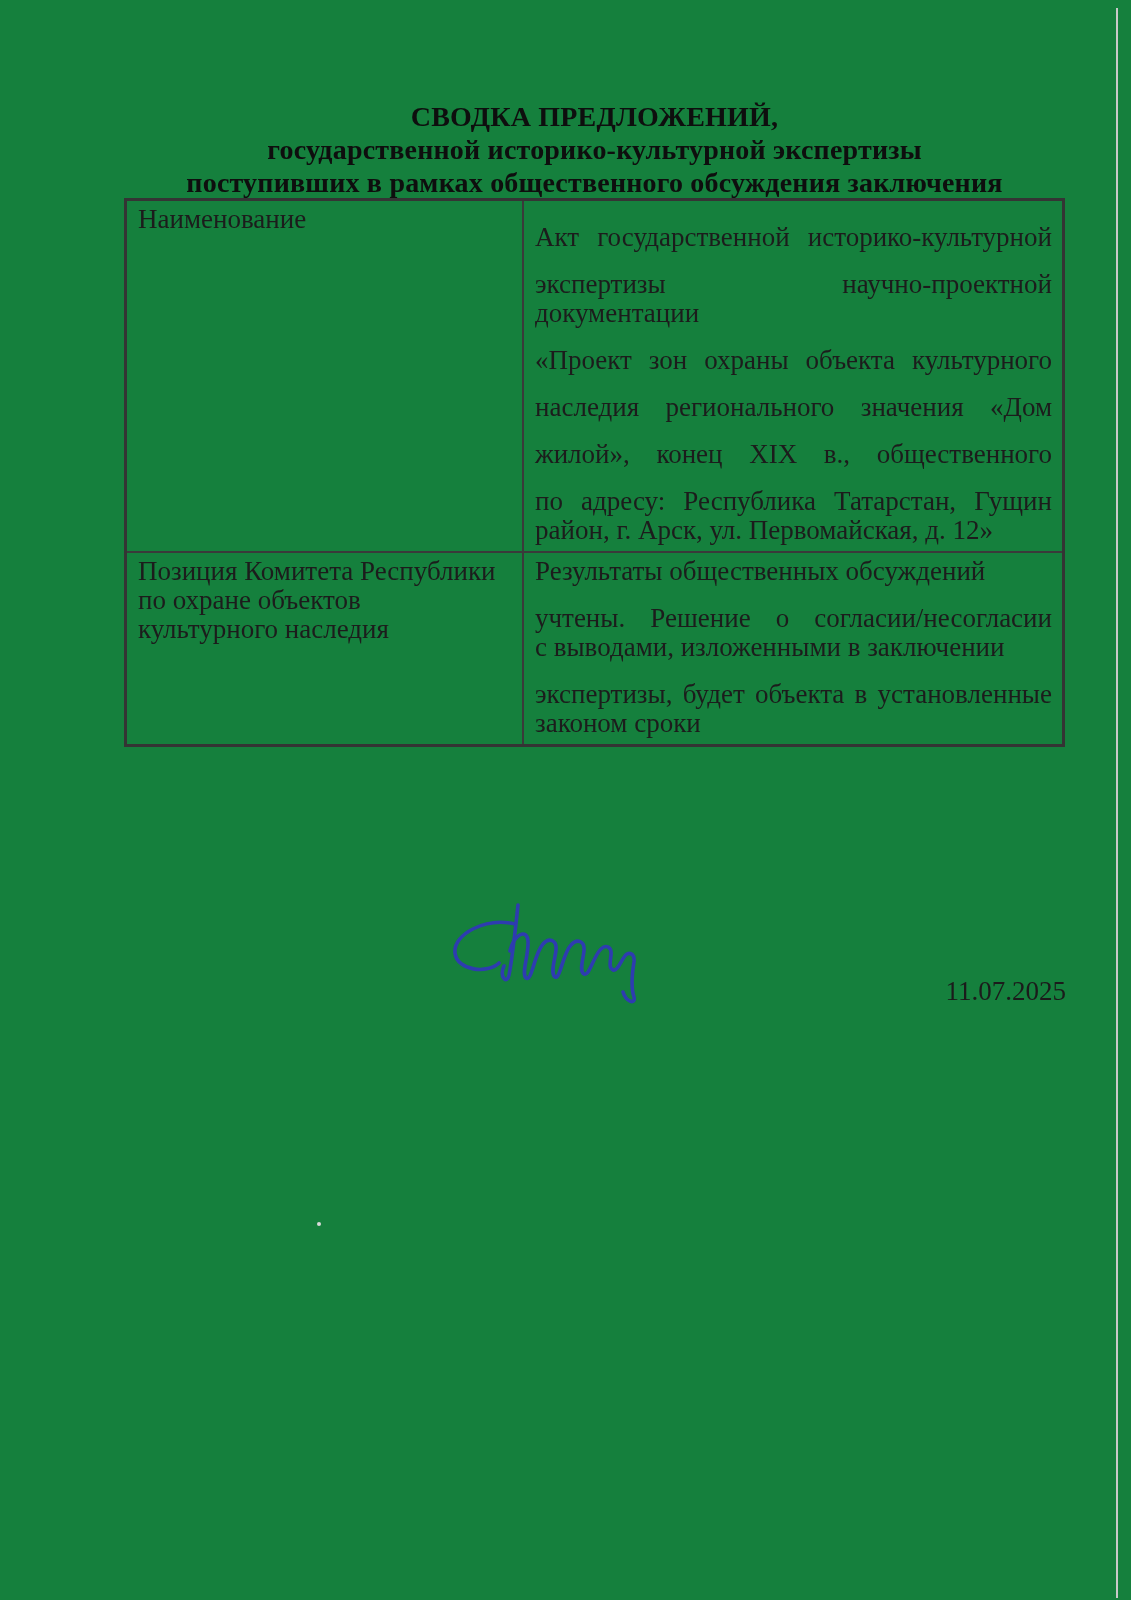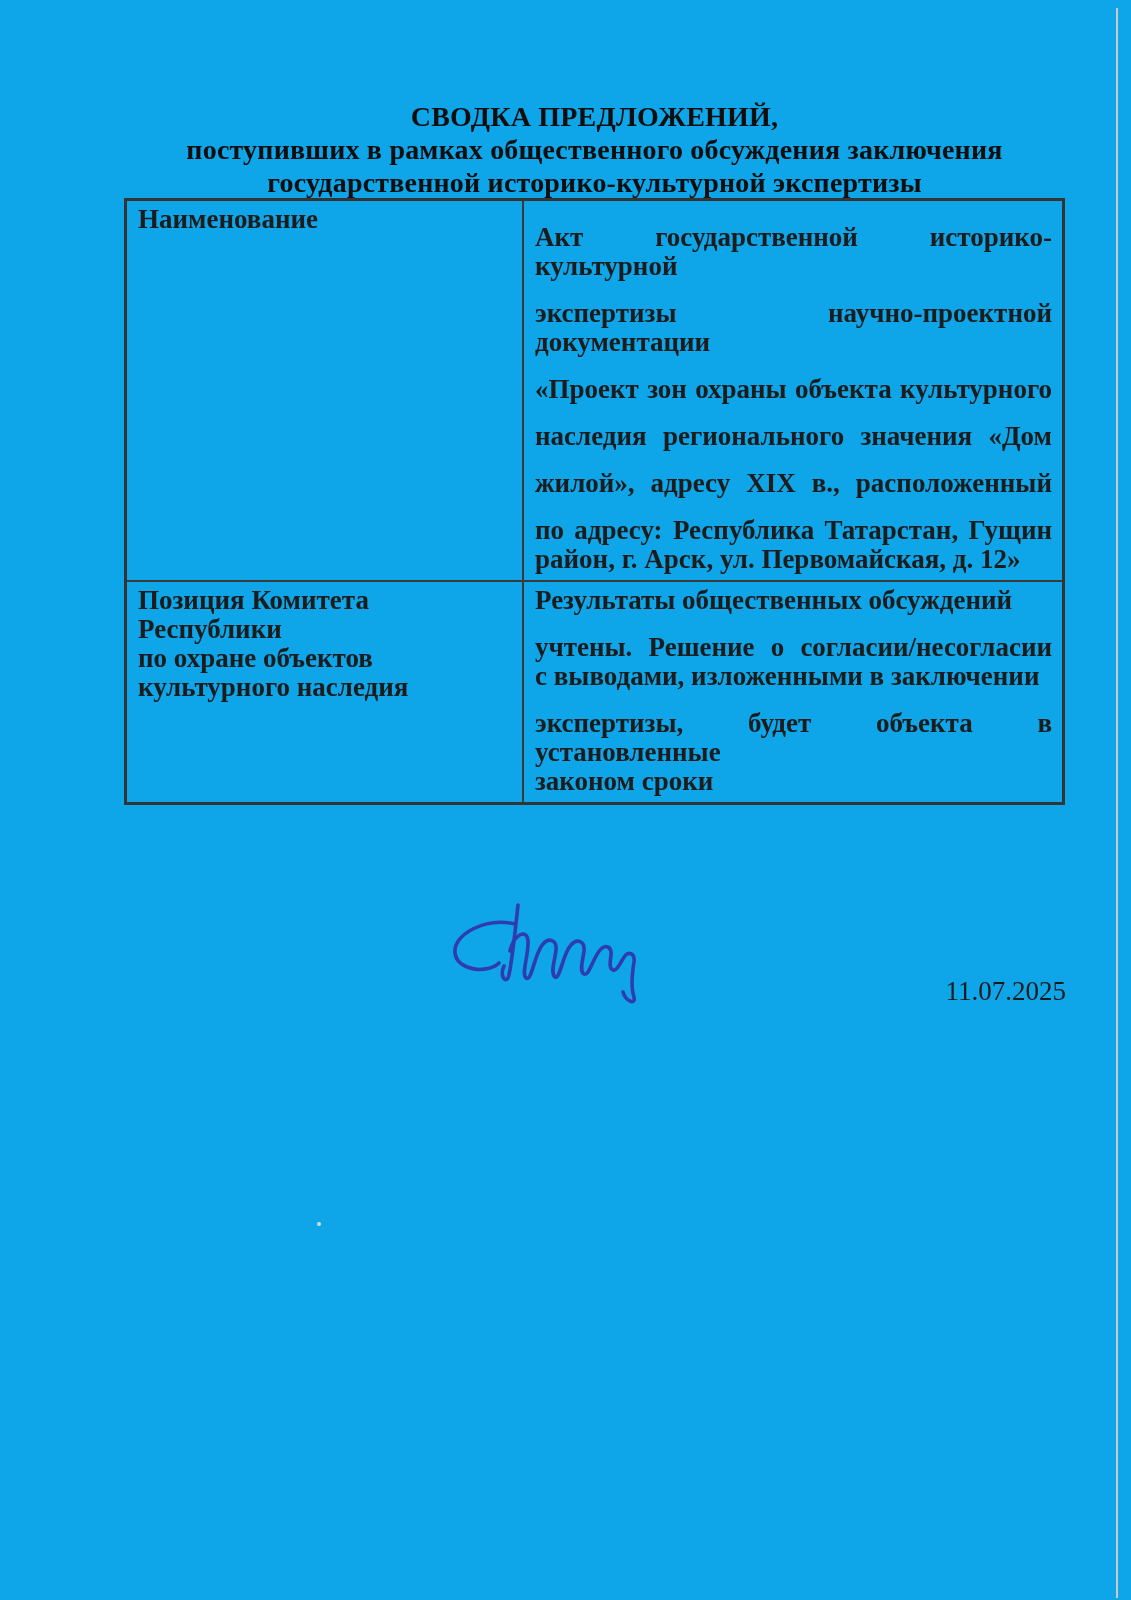--- a/index.html
+++ b/index.html
@@ -11,21 +11,21 @@
     width: 1131px;
     height: 1600px;
     position: relative;
     font-family: "Liberation Serif", "DejaVu Serif", serif;
     color: #1b1b1b;
     overflow: hidden;
   }
   .page {
     position: absolute;
     inset: 0;
-    background: #0ea5e9;
+    background: #15803d;
     padding-left: 20px;
   }
   
   .title-block {
     position: absolute;
     top: 100px;
     left: 124px;
     width: 941px;
     text-align: center;
     font-weight: bold;
@@ -44,21 +44,21 @@
     table-layout: fixed;
     font-size: 27px;
     line-height: 29px;
     color: #1c1c1c;
   }
   table.summary-table td {
     border: 2px solid #3a3a3a;
     vertical-align: top;
     padding: 4px 10px 6px 11px;
   }
-  table.summary-table { border: 3px solid #343434; font-weight: bold; }
+  table.summary-table { border: 3px solid #343434; }
   td.label-cell { width: 374px; }
   .line { text-align: left; }
   .line.stretch {
     text-align: justify;
     text-align-last: justify;
     margin-top: 18px;
   }
   
   .sig-row {
     position: absolute;
@@ -105,36 +105,36 @@
     background: #dadada;
   }
 </style>
 </head>
 <body>
 
 <div class="page">
 
   <header class="title-block">
     <div class="title-line">СВОДКА ПРЕДЛОЖЕНИЙ,</div>
+    <div class="title-line">государственной историко-культурной экспертизы</div>
     <div class="title-line">поступивших в рамках общественного обсуждения заключения</div>
-    <div class="title-line">государственной историко-культурной экспертизы</div>
   </header>
 
   <table class="summary-table">
     <tbody>
       <tr>
         <td class="label-cell">
             <div class="line">Наименование</div>
           </td>
         <td class="value-cell">
             <div class="line stretch">Акт государственной историко-культурной</div>
             <div class="line stretch">экспертизы научно-проектной документации</div>
             <div class="line stretch">«Проект зон охраны объекта культурного</div>
             <div class="line stretch">наследия регионального значения «Дом</div>
-            <div class="line stretch">жилой», адресу XIX в., расположенный</div>
+            <div class="line stretch">жилой», конец XIX в., общественного</div>
             <div class="line stretch">по адресу: Республика Татарстан, Гущин</div>
             <div class="line">район, г. Арск, ул. Первомайская, д. 12»</div>
           </td>
       </tr>
       <tr>
         <td class="label-cell">
             <div class="line">Позиция Комитета Республики</div>
             <div class="line">по охране объектов</div>
             <div class="line">культурного наследия</div>
           </td>

